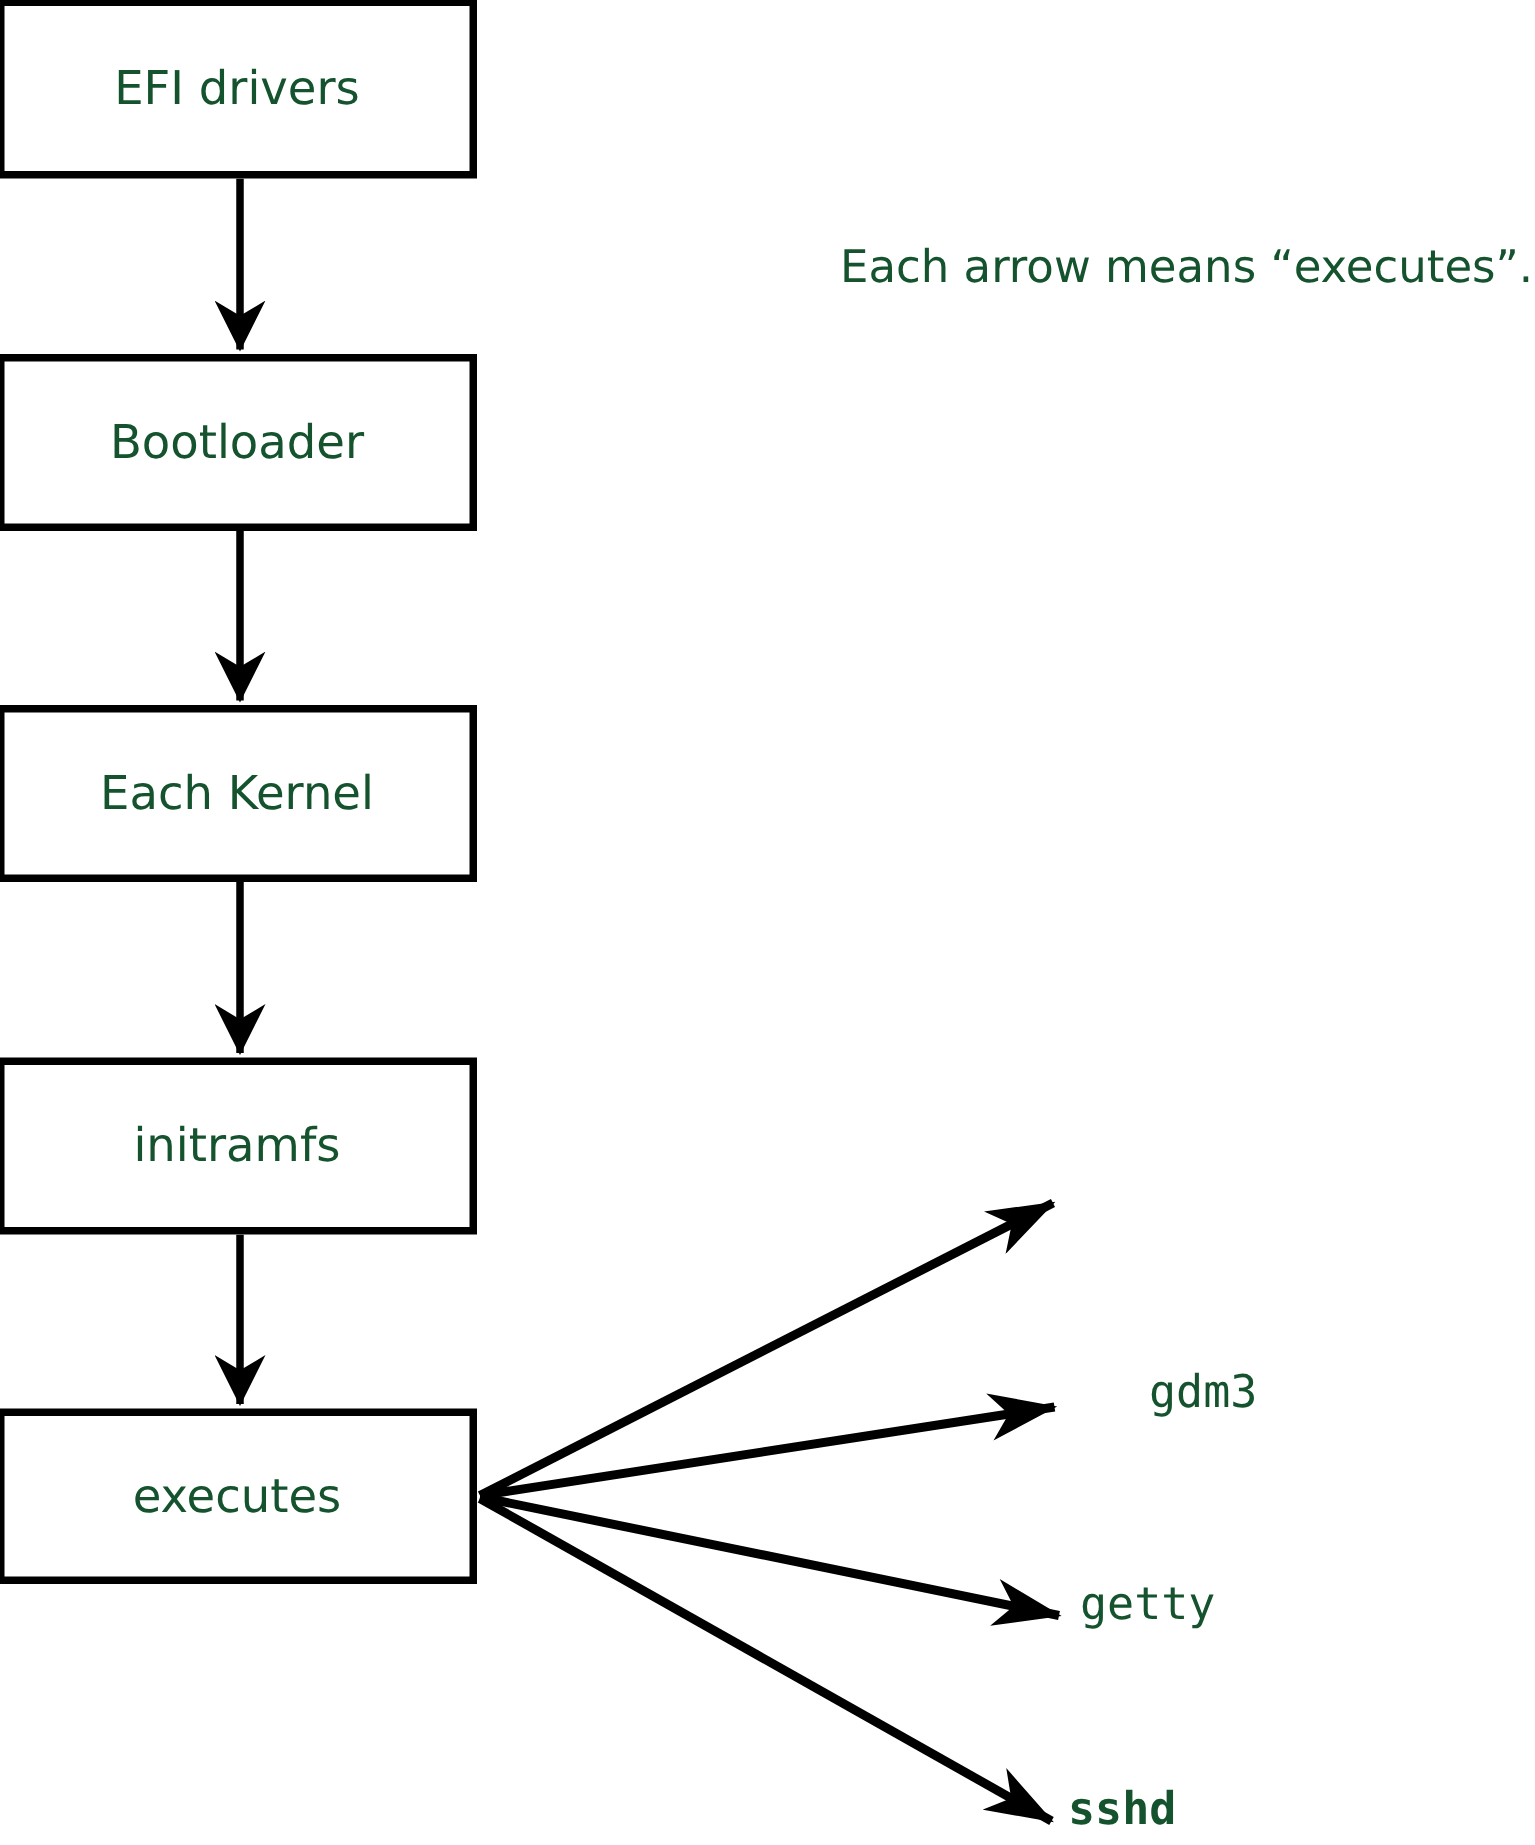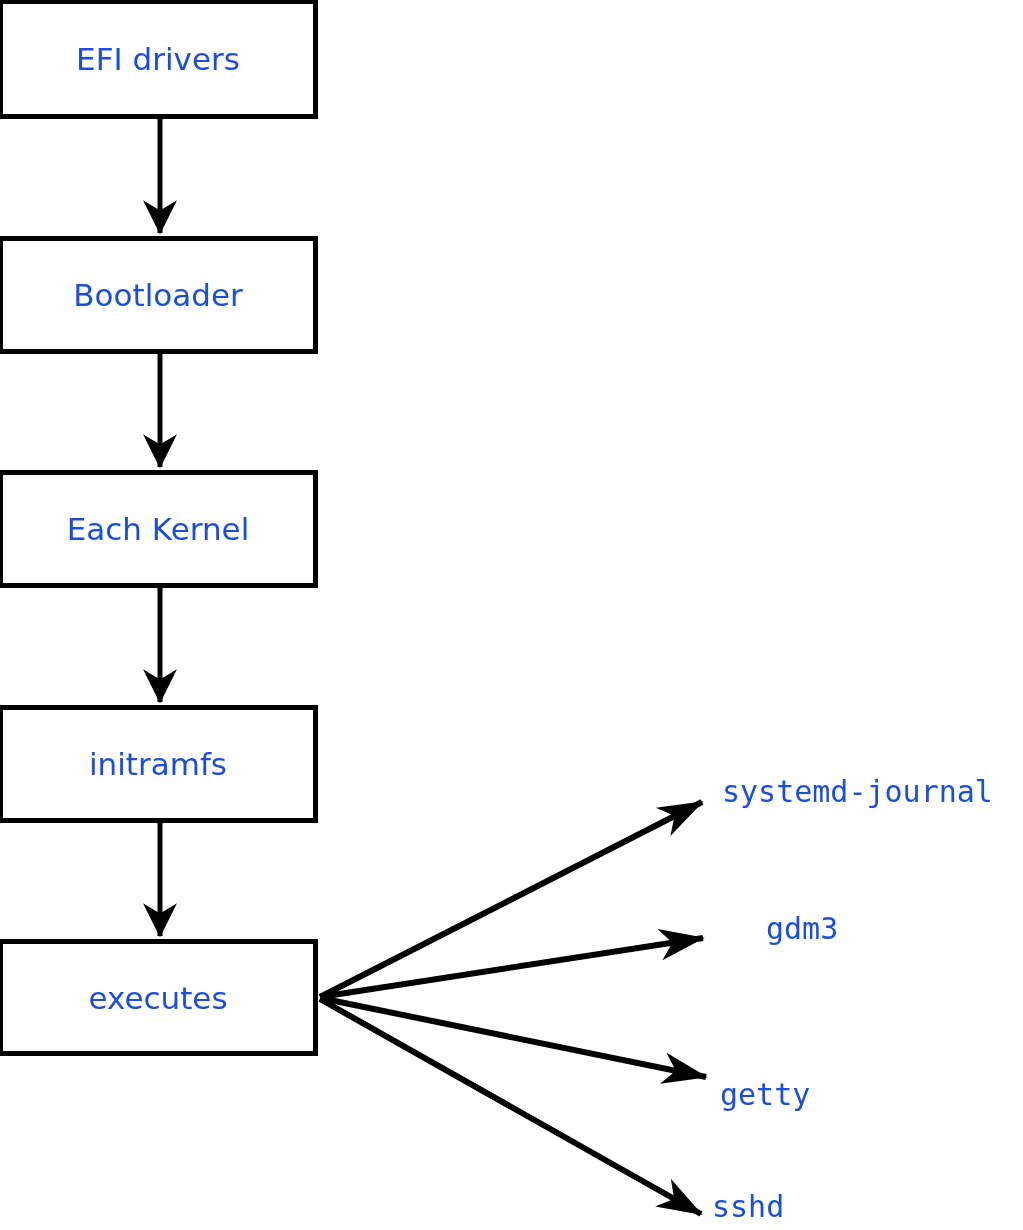--- a/index.html
+++ b/index.html
@@ -7,21 +7,21 @@
     padding: 0;
     background: #ffffff;
   }
   .canvas {
     position: relative;
     width: 1023px;
     height: 1230px;
     background: #ffffff;
     overflow: hidden;
     font-family: "DejaVu Sans", sans-serif;
-    color: #1d4ed8;
+    color: #14532d;
   }
   .arrows-layer {
     position: absolute;
     left: 0;
     top: 0;
     width: 1023px;
     height: 1230px;
     z-index: 1;
   }
   .node {
@@ -94,22 +94,22 @@
   </div>
 
   <div class="node" style="top:705px;height:118px;">
     <span>initramfs</span>
   </div>
 
   <div class="node" style="top:939px;height:117px;">
     <span>executes</span>
   </div>
 
+  <div class="annotation">Each arrow means “executes”.</div>
 
-  <div class="proc-label" style="left:722px;top:775px;">systemd-journal</div>
 
   <div class="proc-label" style="left:723px;top:912px;margin-left:43px;">gdm3</div>
 
-  <div class="proc-label" style="left:720px;top:1053px;margin-top:25px;">getty</div>
+  <div class="proc-label" style="left:720px;top:1053px;">getty</div>
 
-  <div class="proc-label" style="left:712px;top:1190px;">sshd</div>
+  <div class="proc-label" style="left:712px;top:1190px;font-weight:bold;">sshd</div>
 
 </div>
 
 </body></html>

